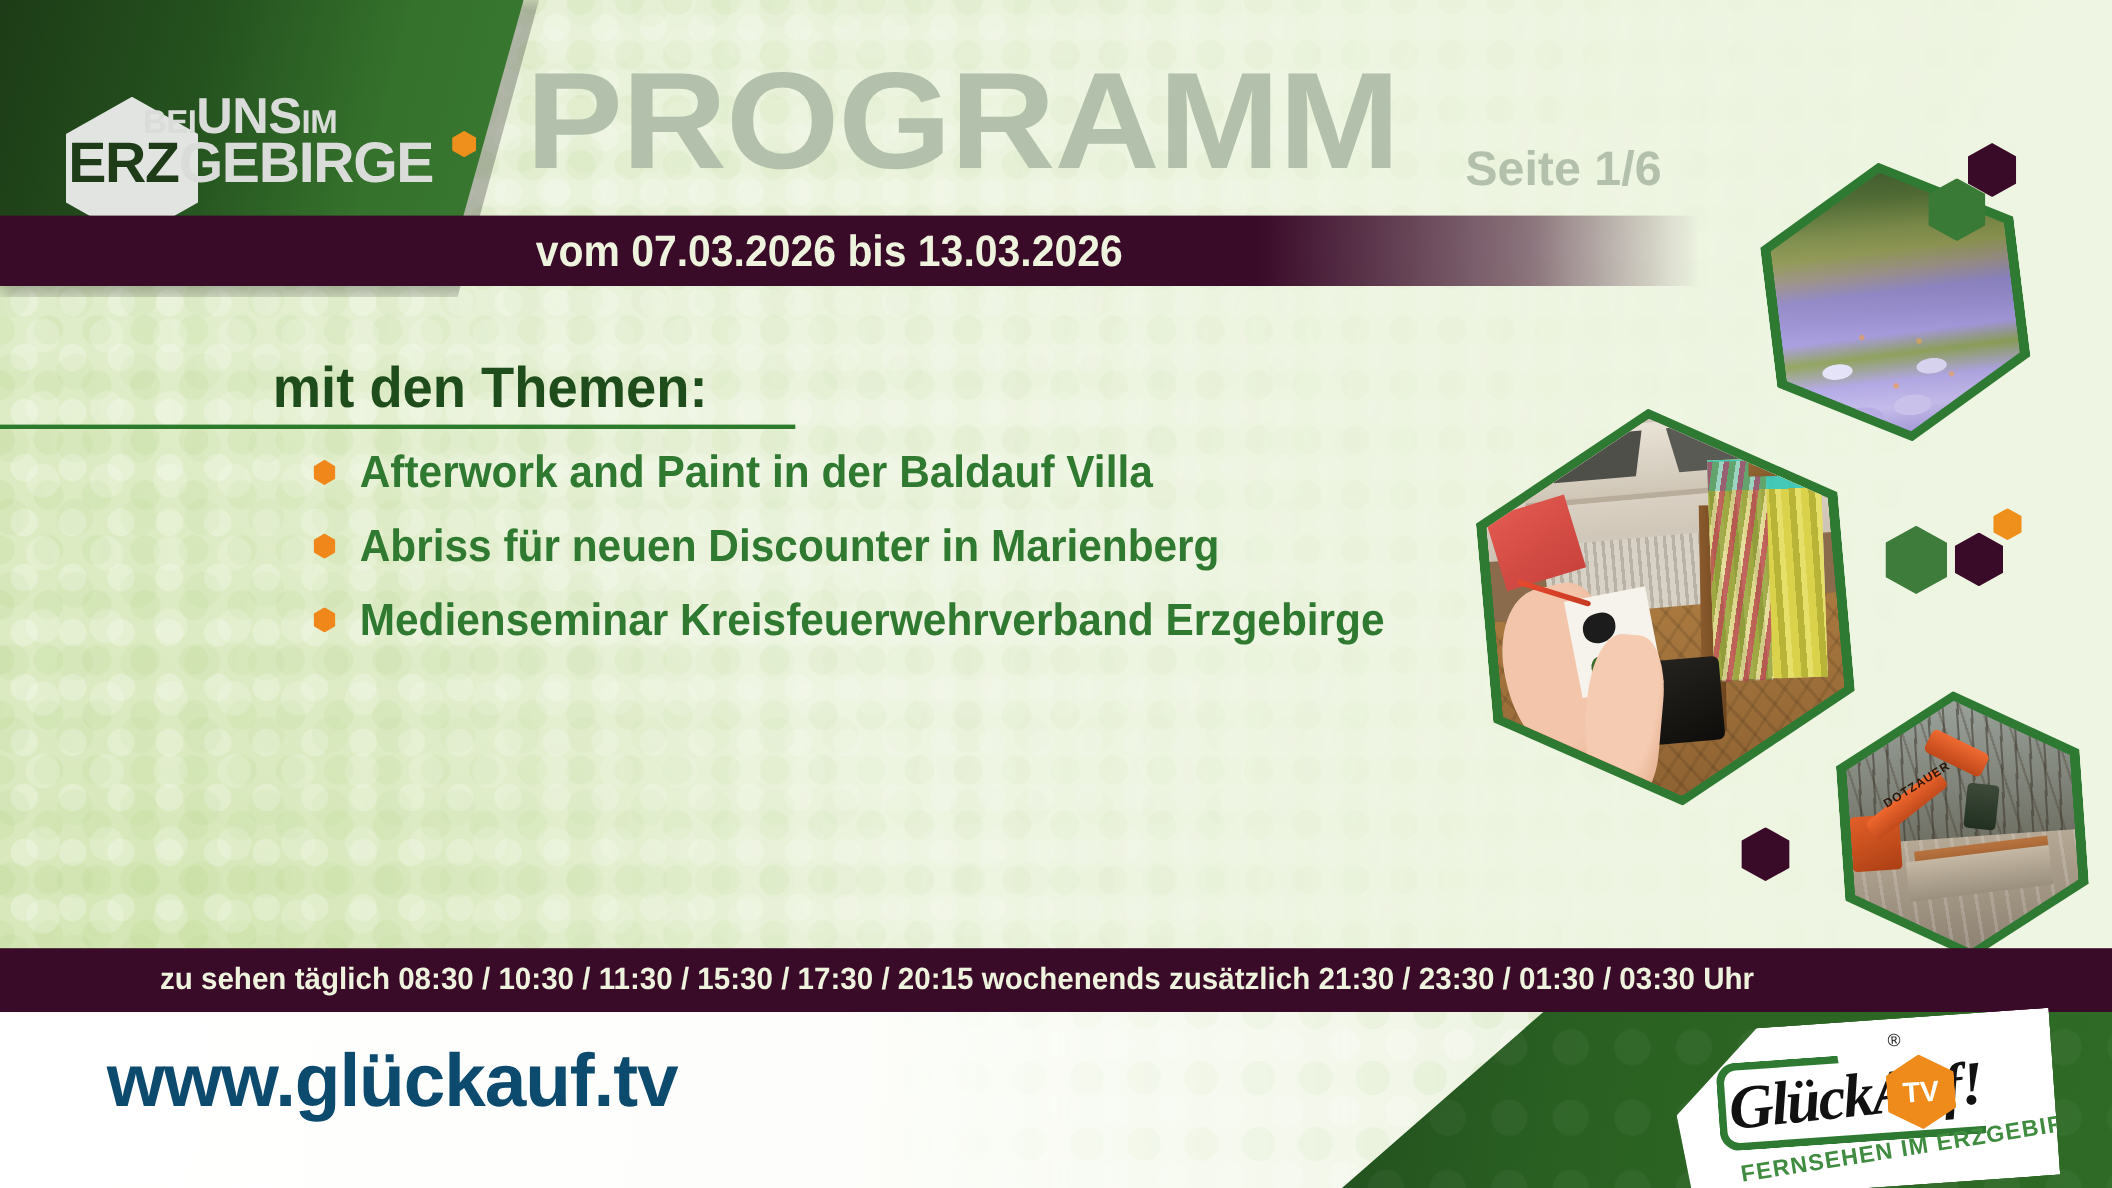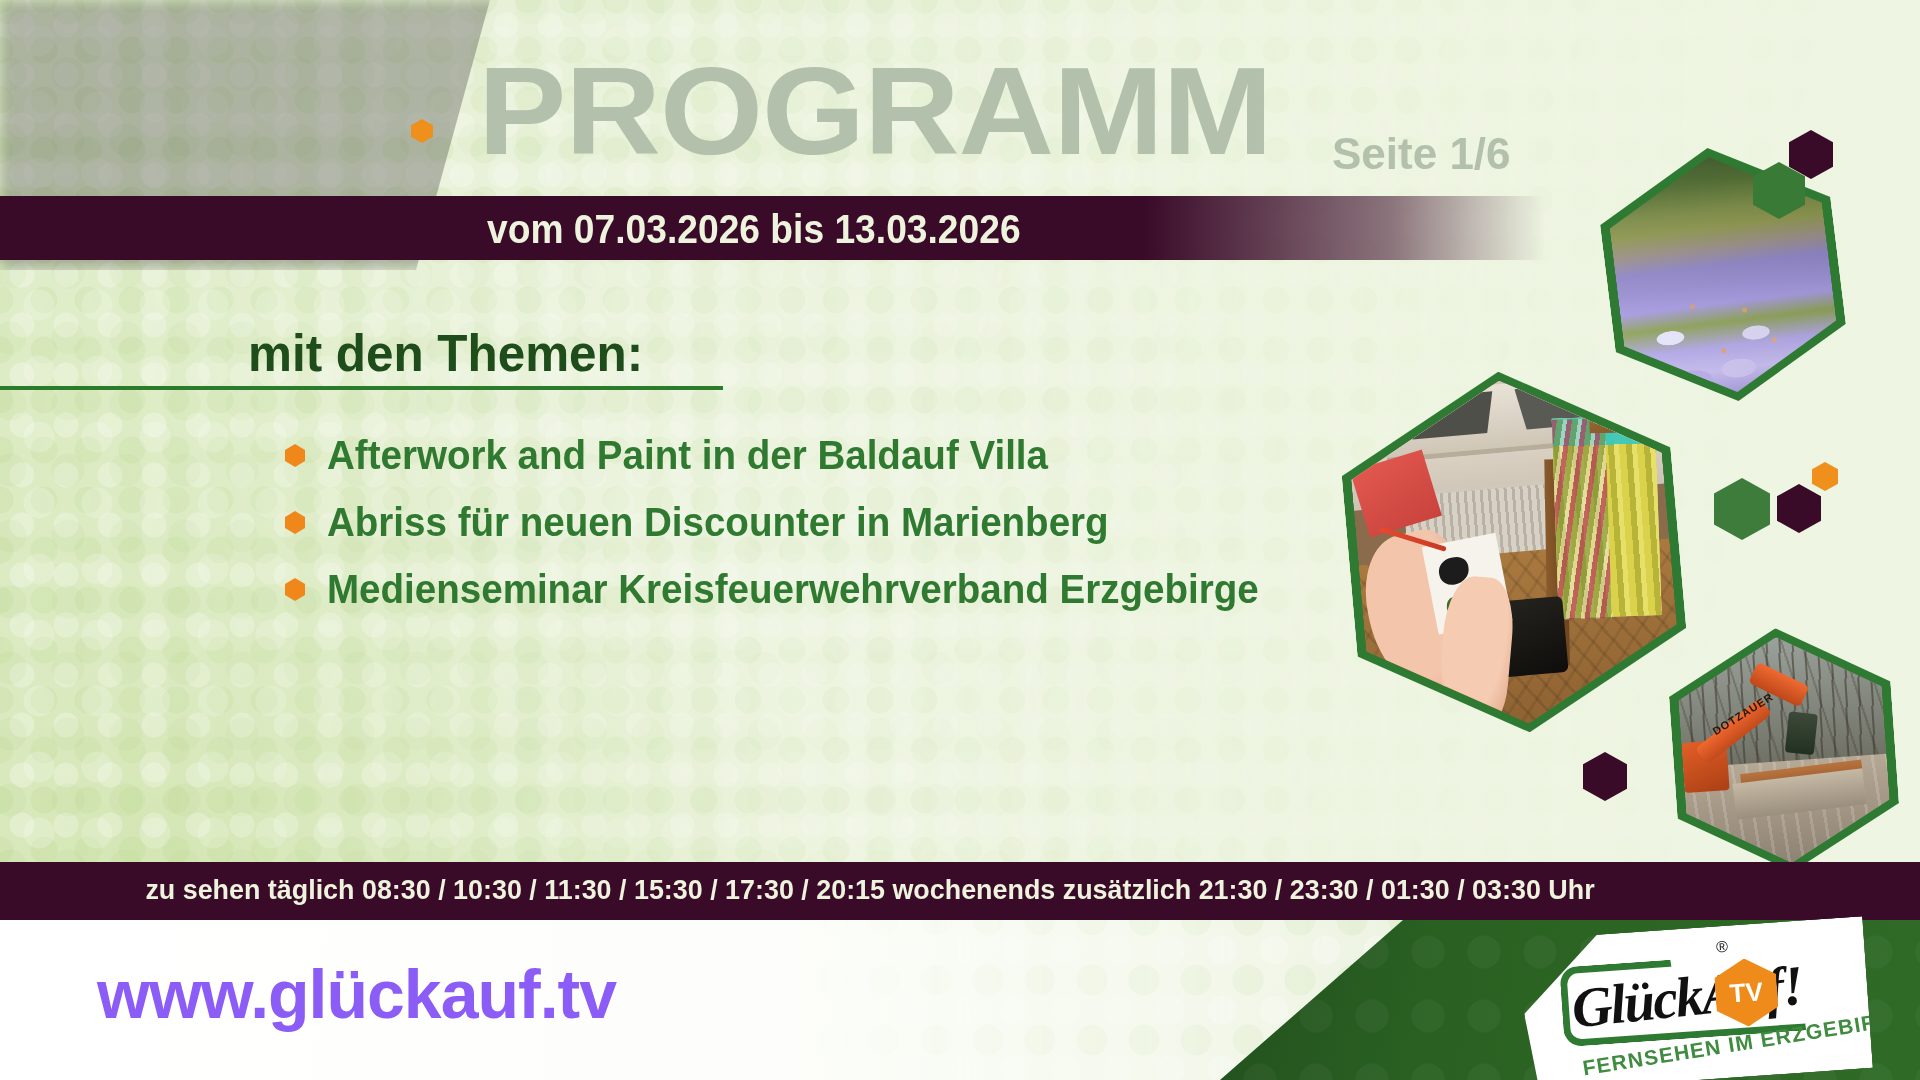--- a/index.html
+++ b/index.html
@@ -109,21 +109,21 @@
   
   .themes-head{
     position:absolute; left:248px; top:323px;
     font-family:"Liberation Sans", sans-serif;
     font-weight:700; font-size:52px; color:#1e4d1b; white-space:nowrap;
     transform:scaleX(.95); transform-origin:left top;
   }
   .themes-rule{
     position:absolute; left:0; top:386px; width:723px; height:4px; background:#2c7a2c;
   }
-  .bullets{ position:absolute; left:285px; top:422px; width:1050px; }
+  .bullets{ position:absolute; left:285px; top:396px; width:1050px; }
   .bullet-row{ position:relative; height:67px; display:flex; align-items:center; }
   .bullet-mark{
     width:20px; height:23px; flex:0 0 20px; margin-right:22px;
     background:#f0871b;
     clip-path:polygon(50% 0%, 100% 26%, 100% 74%, 50% 100%, 0% 74%, 0% 26%);
   }
   .bullet-text{
     font-family:"Liberation Sans", sans-serif;
     font-weight:700; font-size:41px; color:#2f7a30; white-space:nowrap;
     transform:scaleX(.94); transform-origin:left center;
@@ -161,23 +161,22 @@
     clip-path:polygon(283px 0, 800px 0, 800px 160px, 100px 160px);
   }
   .footer-green .fhex{
     position:absolute; inset:0; opacity:.35;
     background-image:radial-gradient(circle at 50% 50%, rgba(255,255,255,.10) 0 16px, rgba(255,255,255,0) 17px);
     background-size:56px 64px; background-position:0 0;
   }
   .url{
     position:absolute; left:97px; top:943px;
     font-family:"Liberation Sans", sans-serif;
-    font-weight:700; font-size:68px; color:#8b5cf6; white-space:nowrap;
+    font-weight:700; font-size:68px; color:#0c4a6e; white-space:nowrap;
     letter-spacing:-1px;
-    margin-top:12px;
   }
 
   
   .ga-card{
     position:absolute; left:1524px; top:928px; width:344px; height:152px;
     background:#ffffff;
     clip-path:polygon(78px 0, 344px 0, 344px 152px, 10px 152px, 0 74px);
     transform:rotate(-4deg);
   }
   .ga-swoosh{
@@ -472,20 +471,31 @@
   </div>
 
   <div class="deco" style="left:1789px; top:130px; width:44px; height:49px; background:#3a0a29;"></div>
   <div class="deco" style="left:1753px; top:162px; width:52px; height:57px; background:#3a7a37;"></div>
   <div class="deco" style="left:1714px; top:478px; width:56px; height:62px; background:#3d7c3a;"></div>
   <div class="deco" style="left:1777px; top:484px; width:44px; height:49px; background:#3a0a29;"></div>
   <div class="deco" style="left:1812px; top:462px; width:26px; height:29px; background:#ef8f1c;"></div>
   <div class="deco" style="left:1583px; top:752px; width:44px; height:49px; background:#3a0a29;"></div>
 
   <div class="header-shadow"></div>
+  <div class="logo-panel">
+    <div class="logo-inner">
+      <div class="logo-hex"></div>
+      <div class="logo-line1">
+        <span class="sm">BEI</span><span class="lg">UNS</span><span class="sm">IM</span>
+      </div>
+      <div class="logo-line2">
+        <span class="erz">ERZ</span><span class="geb">GEBIRGE</span>
+      </div>
+    </div>
+  </div>
   <div class="logo-dot"></div>
 
   <div class="prog-title">PROGRAMM</div>
   <div class="prog-page">Seite 1/6</div>
 
   <div class="datebar"></div>
   <div class="datebar-text">vom 07.03.2026 bis 13.03.2026</div>
 
   <div class="themes-head">mit den Themen:</div>
   <div class="themes-rule"></div>

